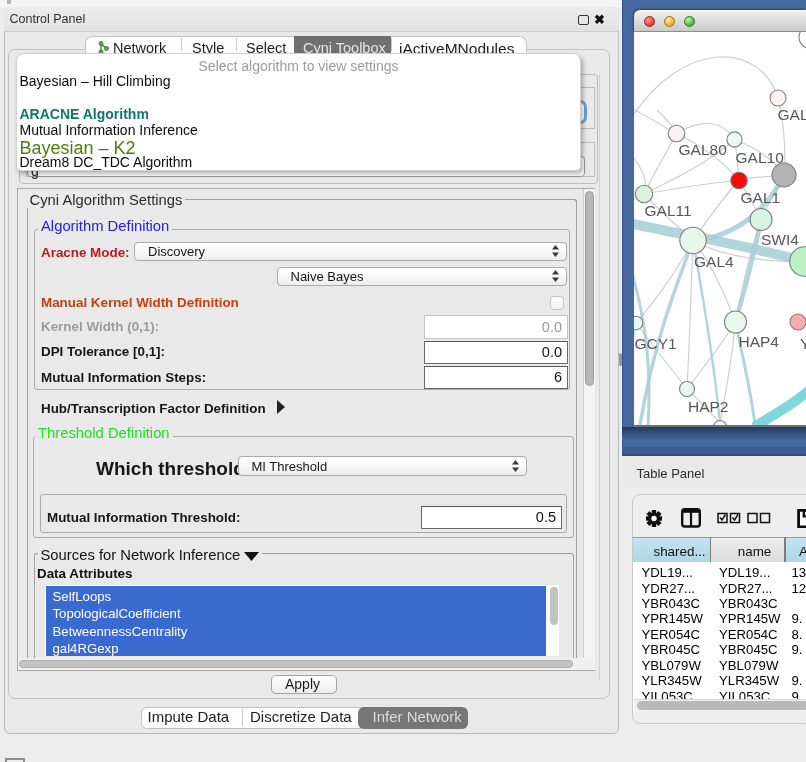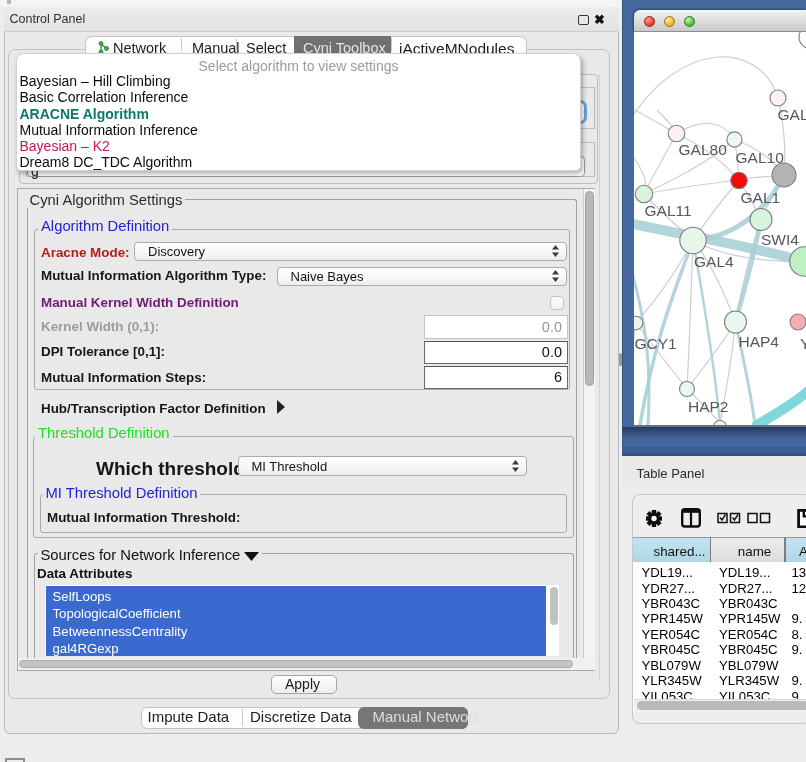--- a/index.html
+++ b/index.html
@@ -35,21 +35,21 @@
 <div class="abs" style="z-index:5;left:236px;top:38px;width:1px;height:13px;background:#c8c8c8;"></div>
 <div class="abs" style="z-index:5;left:391px;top:38px;width:1px;height:13px;background:#c8c8c8;"></div>
 <svg class="abs" style="z-index:5;left:97px;top:41px;" width="14" height="14" viewBox="0 0 14 14">
   <line x1="4" y1="3" x2="9" y2="7" stroke="#2d7d2d" stroke-width="1.2"></line>
   <line x1="4" y1="3" x2="4" y2="11" stroke="#2d7d2d" stroke-width="1.2"></line>
   <circle cx="4" cy="2.5" r="2" fill="#4caf50" stroke="#2a6e2a" stroke-width="0.8"></circle>
   <circle cx="9.5" cy="7.5" r="2" fill="#4caf50" stroke="#2a6e2a" stroke-width="0.8"></circle>
   <circle cx="4" cy="11" r="2" fill="#4caf50" stroke="#2a6e2a" stroke-width="0.8"></circle>
 </svg>
 <div class="lbl" style="z-index:5;left:113px;top:40px;font-size:14.5px;color:#1d1d1d;text-align:right;">Network</div>
-<div class="lbl" style="z-index:5;left:192px;top:40px;font-size:14.5px;color:#1d1d1d;">Manual</div>
+<div class="lbl" style="z-index:5;left:192px;top:40px;font-size:14.5px;color:#1d1d1d;">Style</div>
 <div class="lbl" style="z-index:5;left:246px;top:40px;font-size:14.5px;color:#1d1d1d;">Select</div>
 <div class="abs" style="z-index:5;left:294px;top:36px;width:97px;height:17px;background:#707070;"></div>
 <div class="lbl" style="z-index:5;left:303px;top:40px;font-size:14.5px;color:#e6e6e6;">Cyni Toolbox</div>
 <div class="lbl" style="z-index:5;left:399px;top:40px;font-size:15.5px;color:#1d1d1d;">jActiveMNodules</div>
 
 <div class="abs" style="left:8px;top:49px;width:602px;height:650px;background:#e9e9e9;border:1px solid #c2c2c2;border-radius:7px;"></div>
 
 <div class="abs" style="left:19px;top:74px;width:579px;height:110px;border:1px solid #bdbdbd;border-radius:4px;"></div>
 <div class="abs" style="left:26px;top:87px;width:569px;height:42px;border:1px solid #bcbcbc;"></div>
 <div class="abs" style="left:500px;top:100px;width:87px;height:24px;background:#fff;border:3px solid #6aa1dc;border-radius:7px;"></div>
@@ -70,30 +70,29 @@
 
 <div class="lbl bold" style="left:41px;top:245px;font-size:13.4px;color:#b91c1c;">Aracne Mode:</div>
 <div class="combo" style="left:134px;top:241.5px;width:433px;height:19px;">
   <span class="ctext">Discovery</span>
   <svg class="steppers" viewBox="0 0 9 12">
         <path d="M4.5 0 L8 4.5 L1 4.5 Z" fill="#3a3a3a"></path>
         <path d="M4.5 12 L8 7.5 L1 7.5 Z" fill="#3a3a3a"></path>
       </svg>
 </div>
 
-<div class="lbl bold" style="left:41px;top:268.2px;font-size:13.4px;color:#171717;">Mutual Information Algorithm Type:</div>
 <div class="combo" style="left:276.5px;top:266.5px;width:290.5px;height:19px;">
   <span class="ctext">Naive Bayes</span>
   <svg class="steppers" viewBox="0 0 9 12">
         <path d="M4.5 0 L8 4.5 L1 4.5 Z" fill="#3a3a3a"></path>
         <path d="M4.5 12 L8 7.5 L1 7.5 Z" fill="#3a3a3a"></path>
       </svg>
 </div>
 
-<div class="lbl bold" style="left:41px;top:294.5px;font-size:13.4px;color:#701a75;">Manual Kernel Width Definition</div>
+<div class="lbl bold" style="left:41px;top:294.5px;font-size:13.4px;color:#c2410c;">Manual Kernel Width Definition</div>
 <div class="abs" style="left:550px;top:295.5px;width:14px;height:14px;background:linear-gradient(#fdfdfd,#f2f2f2);border:1.5px solid #c4c4c4;border-radius:4px;"></div>
 
 <div class="lbl bold" style="left:41px;top:318.8px;font-size:13.4px;color:#9c9c9c;">Kernel Width (0,1):</div>
 <div class="field" style="left:424px;top:315px;width:144px;height:23.5px;border:1px solid #c5c5c5;">
       <span style="color:#999;">0.0</span>
     </div>
 
 <div class="lbl bold" style="left:41px;top:344.2px;font-size:13.4px;color:#171717;">DPI Tolerance [0,1]:</div>
 <div class="field" style="left:424px;top:340.5px;width:144px;height:23.5px;border:1px solid #686868;border-top-color:#555;">
       <span style="color:#111;">0.0</span>
@@ -115,23 +114,25 @@
 <div class="lbl bold" style="left:80px;top:457.5px;font-size:19px;color:#171717;margin-left:16px;">Which threshold to use:</div>
 <div class="combo" style="left:237.5px;top:456px;width:289.5px;height:19.5px;">
   <span class="ctext">MI Threshold</span>
   <svg class="steppers" viewBox="0 0 9 12">
         <path d="M4.5 0 L8 4.5 L1 4.5 Z" fill="#3a3a3a"></path>
         <path d="M4.5 12 L8 7.5 L1 7.5 Z" fill="#3a3a3a"></path>
       </svg>
 </div>
 
 <div class="gbox" style="left:40px;top:493.5px;width:527px;height:39px;"></div>
-<div class="gtitle" style="left:42.5px;top:484.5px;color:#2121d6;">MI Threshold Definition</div>
 
 <div class="lbl bold" style="left:47px;top:510px;font-size:13.4px;color:#171717;">Mutual Information Threshold:</div>
+<div class="field" style="left:421px;top:505.5px;width:141px;height:23px;border:1px solid #686868;border-top-color:#555;">
+      <span style="color:#111;">0.5</span>
+    </div>
 
 <div class="abs" style="left:33.5px;top:553px;width:540px;height:105px;border:1px solid #a0a0a0;border-bottom:none;border-radius:3px 3px 0 0;"></div>
 <div class="gtitle" style="left:37.5px;top:547px;color:#111;">Sources for Network Inference <svg style="vertical-align:-1px;" width="15" height="10" viewBox="0 0 15 10">
         <path d="M0 1 L15 1 L7.5 10 Z" fill="#111"></path>
       </svg></div>
 
 <div class="lbl bold" style="left:37px;top:566px;font-size:13.4px;color:#111;">Data Attributes</div>
 
 <div class="abs" style="left:45px;top:585px;width:514px;height:70.5px;background:#ffffff;"></div>
 <div class="abs" style="left:46px;top:586.2px;width:499.5px;height:69.6px;background:#3a6ad0;"></div>
@@ -145,31 +146,30 @@
 <div class="abs" style="left:19px;top:659.5px;width:554px;height:8px;background:#c4c4c4;border:1px solid #adadad;border-radius:5px;"></div>
 
 <div class="abs" style="left:271px;top:675px;width:66px;height:19px;background:linear-gradient(#ffffff,#ededed);border:1px solid #a5a5a5;border-radius:5px;"></div>
 <div class="lbl" style="left:285px;top:675.5px;font-size:14px;color:#1b1b1b;">Apply</div>
 
 <div class="abs" style="left:141px;top:707px;width:327px;height:21.5px;background:#fdfdfd;border:1px solid #c3c3c3;border-radius:6px;"></div>
 <div class="abs" style="left:242px;top:709px;width:1px;height:17px;background:#c8c8c8;"></div>
 <div class="lbl" style="left:147.5px;top:708.3px;font-size:15px;color:#1d1d1d;">Impute Data</div>
 <div class="lbl" style="left:250px;top:708.3px;font-size:15px;color:#1d1d1d;">Discretize Data</div>
 <div class="abs" style="left:358px;top:707px;width:110px;height:21.5px;background:#767676;border-radius:6px;"></div>
-<div class="lbl" style="left:372.5px;top:708.3px;font-size:15px;color:#dcdcdc;">Manual Network</div>
+<div class="lbl" style="left:372.5px;top:708.3px;font-size:15px;color:#dcdcdc;">Infer Network</div>
 
 <div class="abs" style="left:4.5px;top:757.5px;width:20px;height:10px;background:#ececec;border:2px solid #8d8d8d;"></div>
 
 <div class="abs" style="z-index:10;left:16px;top:53px;width:565px;height:118px;background:#ffffff;border:1px solid #d2d2d2;border-radius:8px 8px 5px 5px;box-shadow:2px 3px 5px rgba(0,0,0,0.3);"></div>
 <div class="lbl" style="z-index:10;left:298.5px;top:57.5px;transform:translateX(-50%);font-size:14px;color:#9b9b9b;">Select algorithm to view settings</div>
 <div class="lbl" style="z-index:10;left:19.5px;top:73.4px;font-size:14px;color:#0b0b0b;">Bayesian – Hill Climbing</div>
-<div class="lbl" style="z-index:10;left:19.5px;top:89.4px;font-size:14px;color:#0b0b0b;">Basic Correlation Inference</div>
 <div class="lbl bold" style="z-index:10;left:19.5px;top:105.5px;font-size:14px;color:#0f766e;">ARACNE Algorithm</div>
 <div class="lbl" style="z-index:10;left:19.5px;top:121.5px;font-size:14px;color:#0b0b0b;">Mutual Information Inference</div>
-<div class="lbl" style="z-index:10;left:19.5px;top:137.5px;font-size:14px;color:#be185d;">Bayesian – K2</div>
+<div class="lbl" style="z-index:10;left:19.5px;top:137.5px;font-size:18px;color:#4d7c0f;">Bayesian – K2</div>
 <div class="lbl" style="z-index:10;left:19.5px;top:153.6px;font-size:14px;color:#0b0b0b;">Dream8 DC_TDC Algorithm</div>
 
 <div class="abs" style="left:618.5px;top:353px;width:3px;height:13px;background:#9a9a9a;border-radius:1.5px;"></div>
 <div class="abs" style="left:622px;top:0;width:184px;height:456px;background:#45689e;border-left:1px solid #33517f;"></div>
 <div class="abs" style="left:622px;top:447px;width:184px;height:9px;background:#3c5d94;"></div>
 
 <div class="abs" style="left:634px;top:10px;width:172px;height:22px;background:linear-gradient(#f0f0f0,#c9c9c9);border-top:1px solid #fafafa;border-bottom:1px solid #8f8f8f;border-radius:6px 0 0 0;box-shadow:-1px -1px 2px rgba(0,0,0,0.35);"></div>
 <div class="abs" style="left:643.5px;top:15.5px;width:11px;height:11px;border-radius:50%;background:radial-gradient(circle at 35% 30%, #ff9d96, #e8382a 70%);border:0.5px solid #9c1f14;"></div>
 <div class="abs" style="left:663.5px;top:15.5px;width:11px;height:11px;border-radius:50%;background:radial-gradient(circle at 35% 30%, #ffe9a8, #f0ad19 70%);border:0.5px solid #a07310;"></div>
 <div class="abs" style="left:683.5px;top:15.5px;width:11px;height:11px;border-radius:50%;background:radial-gradient(circle at 35% 30%, #c8f0b2, #42ba2e 70%);border:0.5px solid #2f7a1f;"></div>

